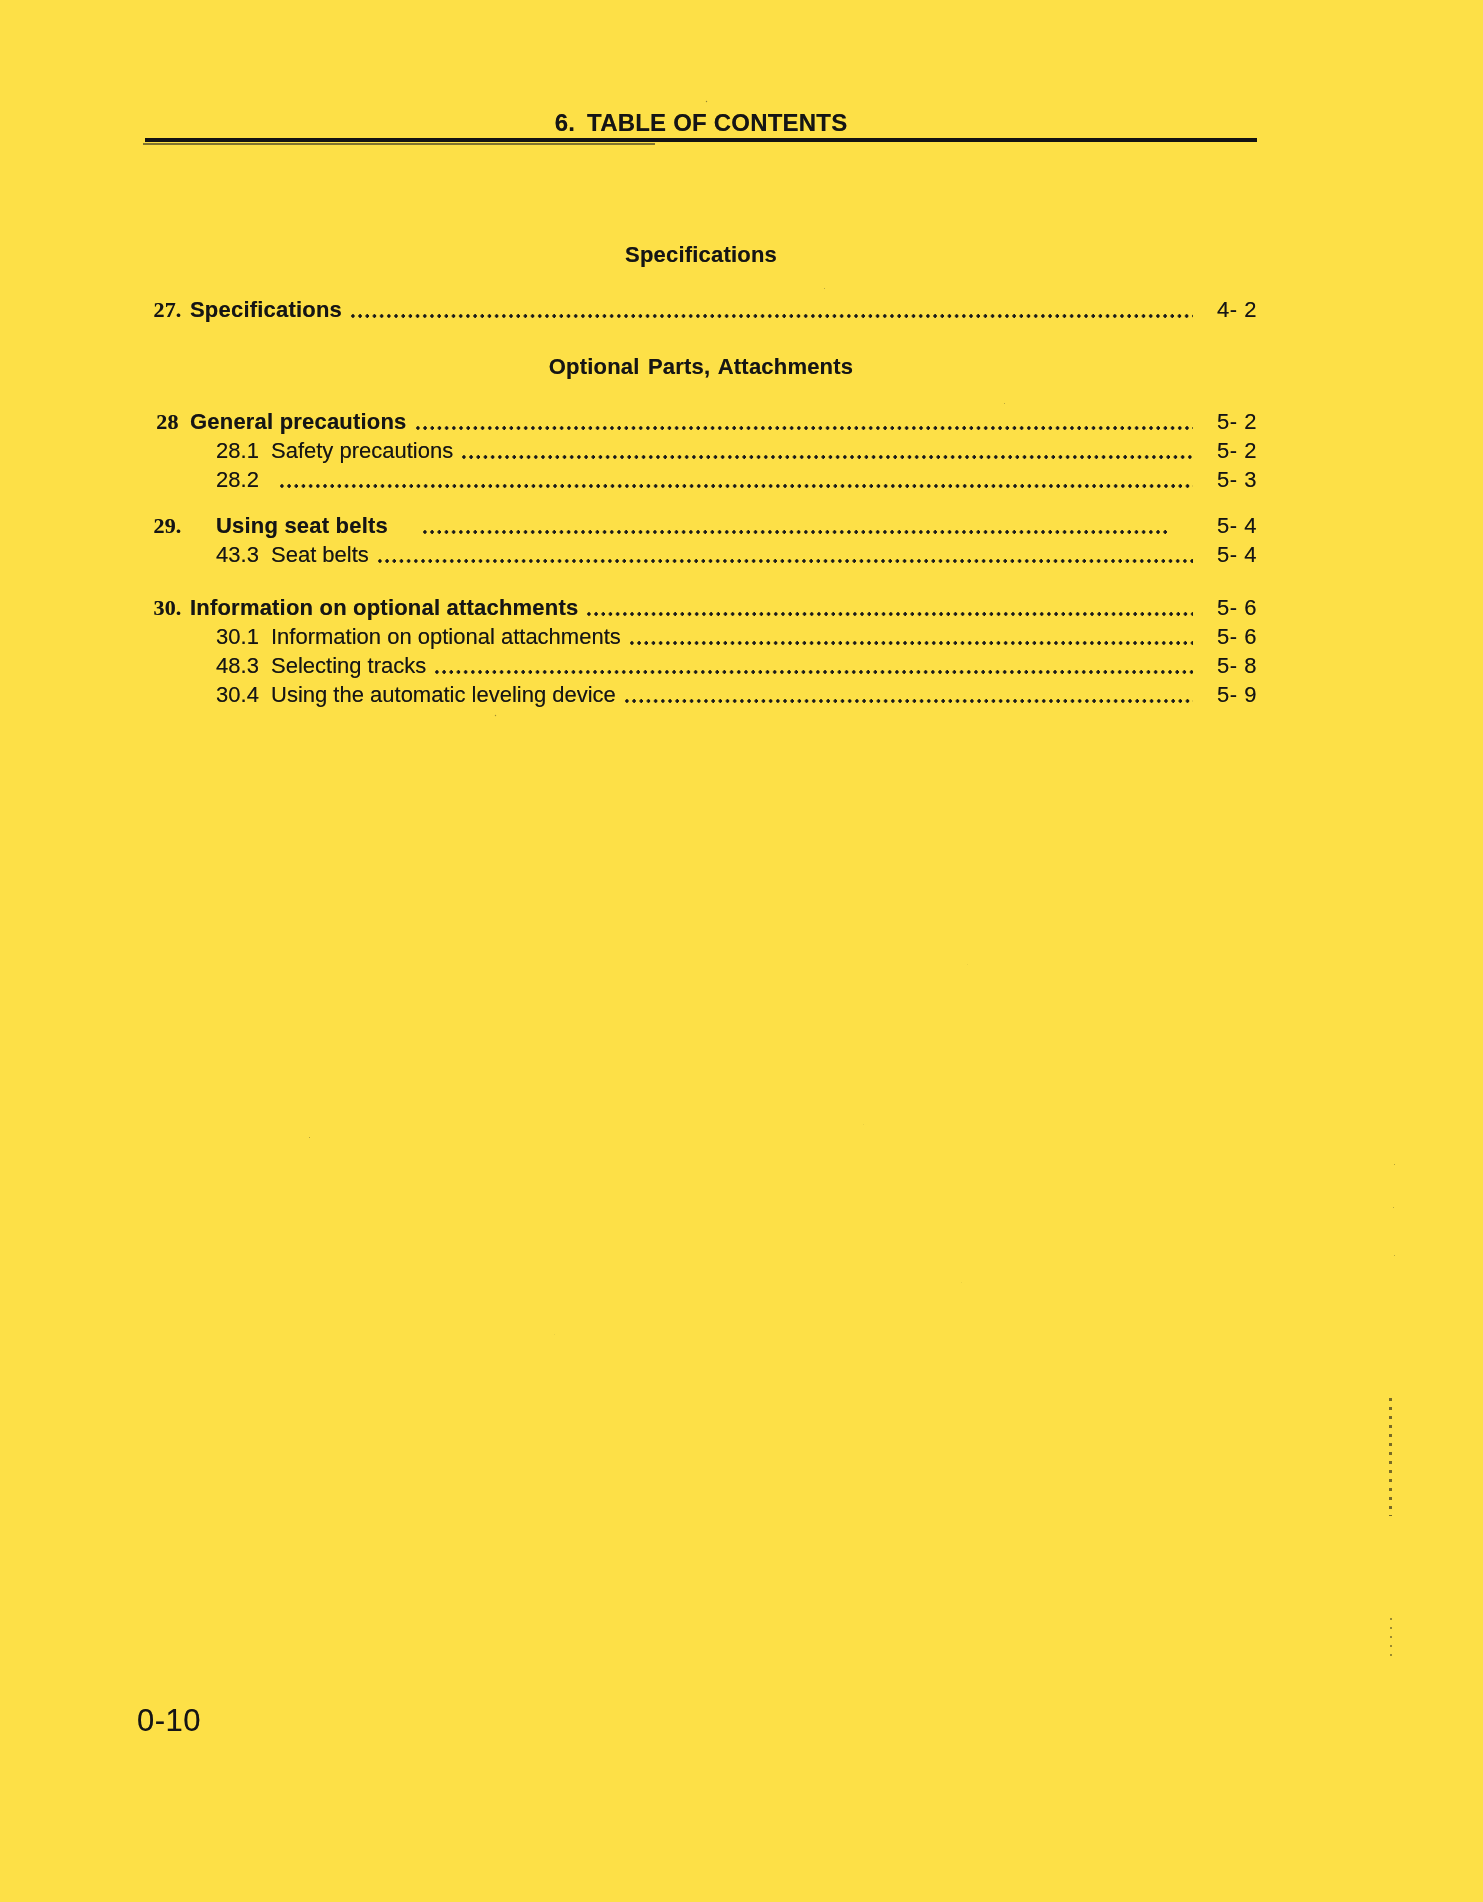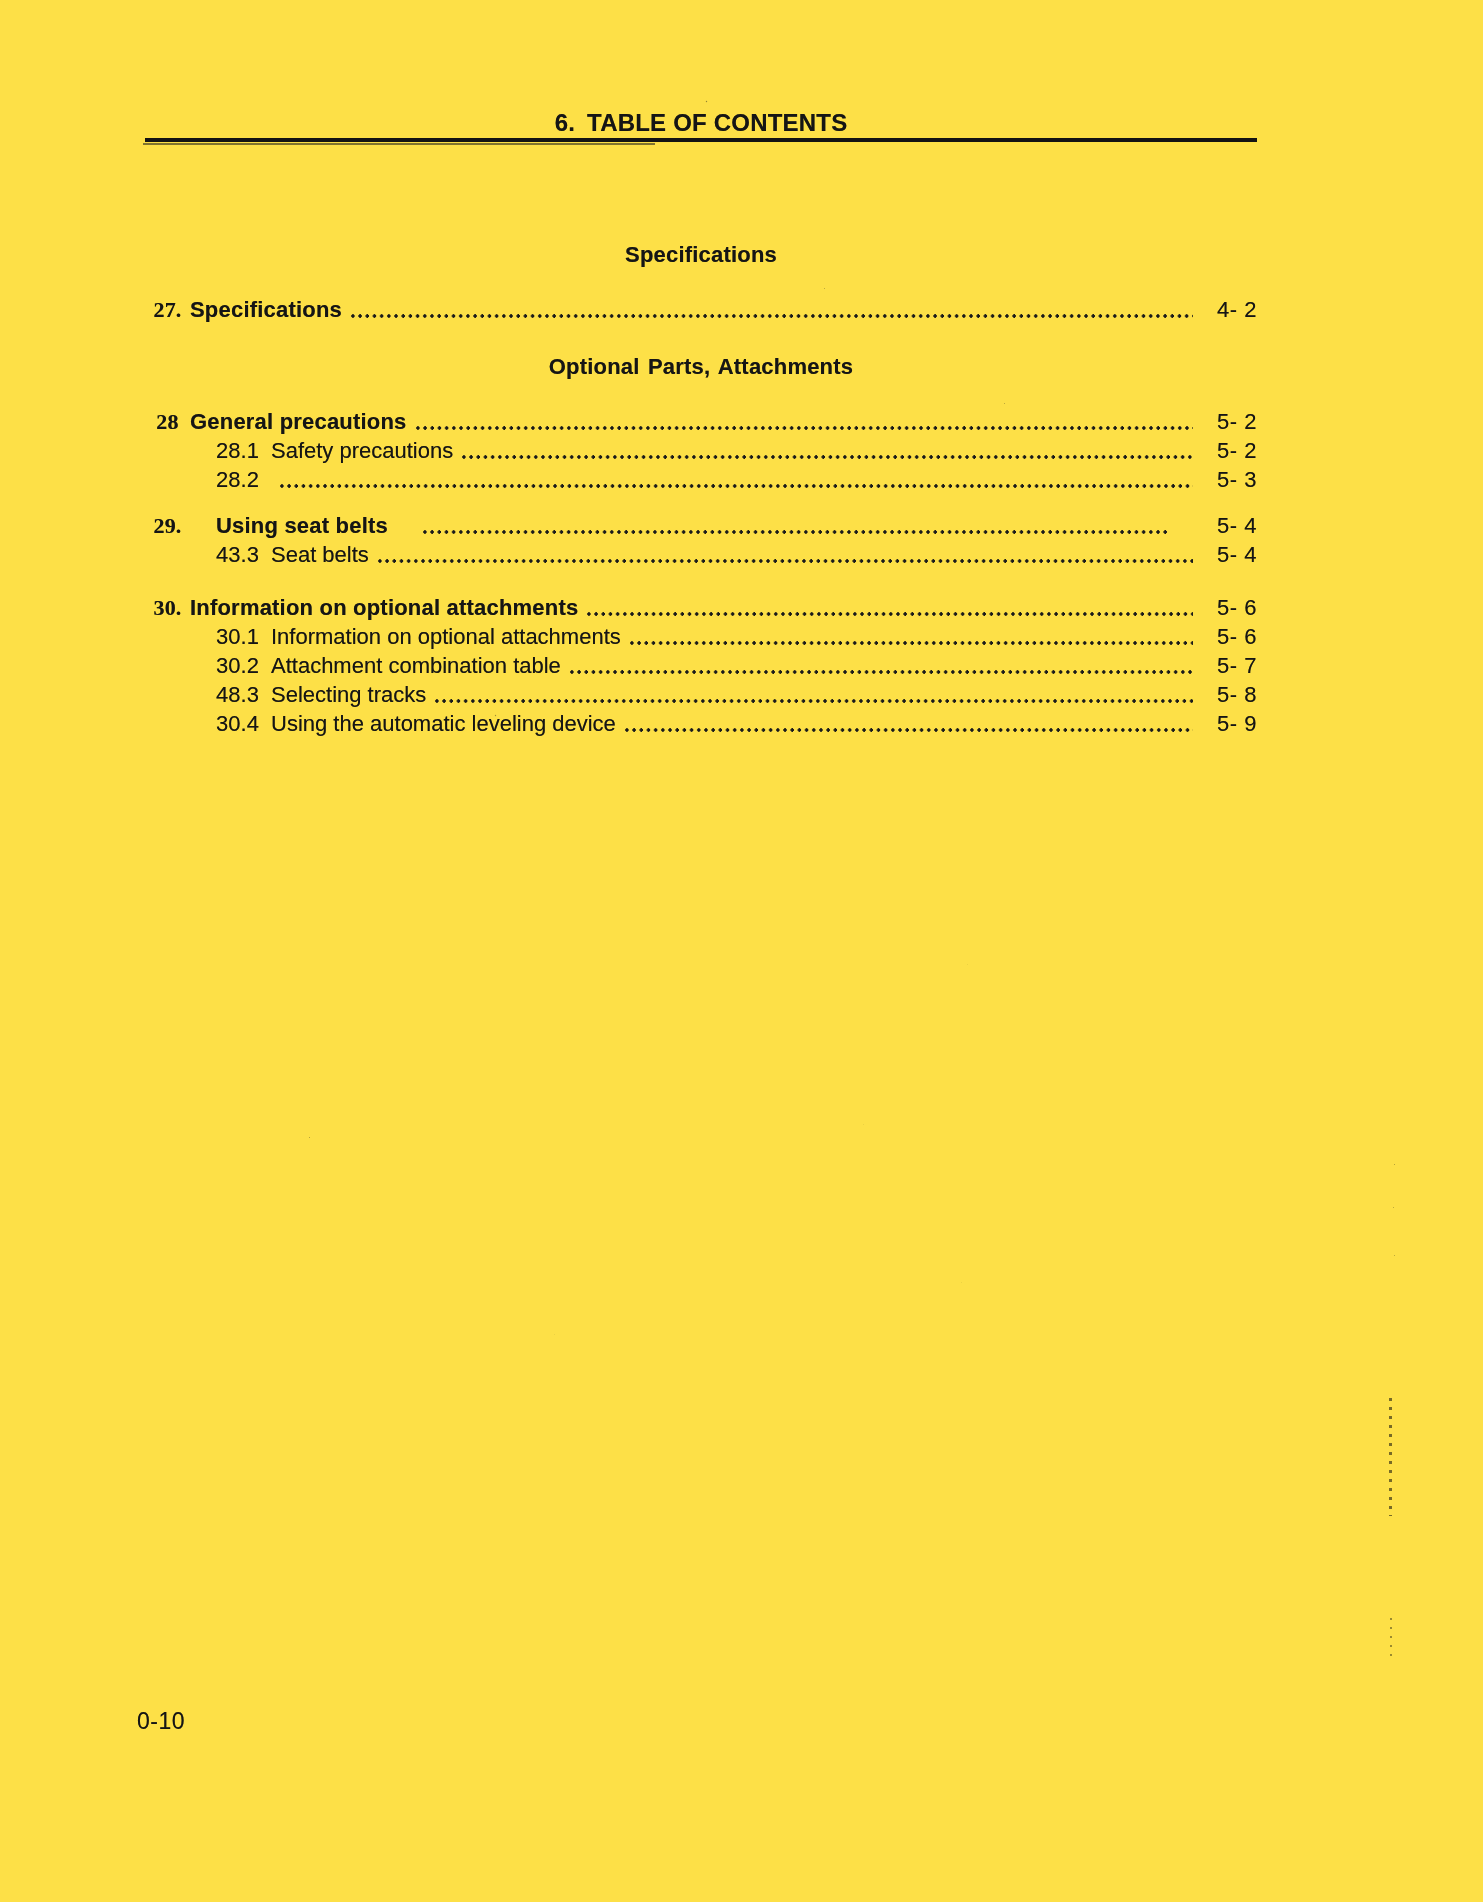--- a/index.html
+++ b/index.html
@@ -53,21 +53,21 @@
     flex:none;margin-left:18px;white-space:pre;
     font-weight:400;letter-spacing:.5px;
   }
   .gap-first{margin-top:26px;}
   .gap-28{margin-top:26px;}
   .gap-29{margin-top:17px;gap:26px;}
   .gap-30{margin-top:24px;}
   
   .doc-footer{
     position:absolute;left:137px;top:1708px;
-    font-size:23px;line-height:26px;letter-spacing:.5px;
+    font-size:31px;line-height:26px;letter-spacing:.5px;
     text-shadow:0 0 .5px rgba(20,20,20,.5);
   }
   
   .speck{
     position:absolute;left:0;top:0;width:3px;height:3px;border-radius:50%;
     background:transparent;pointer-events:none;
     box-shadow:
       705px 100px 0 -0.8px rgba(25,25,25,.45),
       823px 287px 0 -1px  rgba(25,25,25,.35),
       1003px 402px 0 -1px rgba(25,25,25,.35),
@@ -151,26 +151,20 @@
       <span class="leader"></span>
       <span class="pagenum">5- 6</span>
     </div>
     <div class="toc-row sub">
       <span class="num">30.1</span>
       <span class="title">Information on optional attachments</span>
       <span class="leader"></span>
       <span class="pagenum">5- 6</span>
     </div>
     <div class="toc-row sub">
-      <span class="num">30.2</span>
-      <span class="title">Attachment combination table</span>
-      <span class="leader"></span>
-      <span class="pagenum">5- 7</span>
-    </div>
-    <div class="toc-row sub">
       <span class="num">48.3</span>
       <span class="title">Selecting tracks</span>
       <span class="leader"></span>
       <span class="pagenum">5- 8</span>
     </div>
     <div class="toc-row sub">
       <span class="num">30.4</span>
       <span class="title">Using the automatic leveling device</span>
       <span class="leader"></span>
       <span class="pagenum">5- 9</span>

